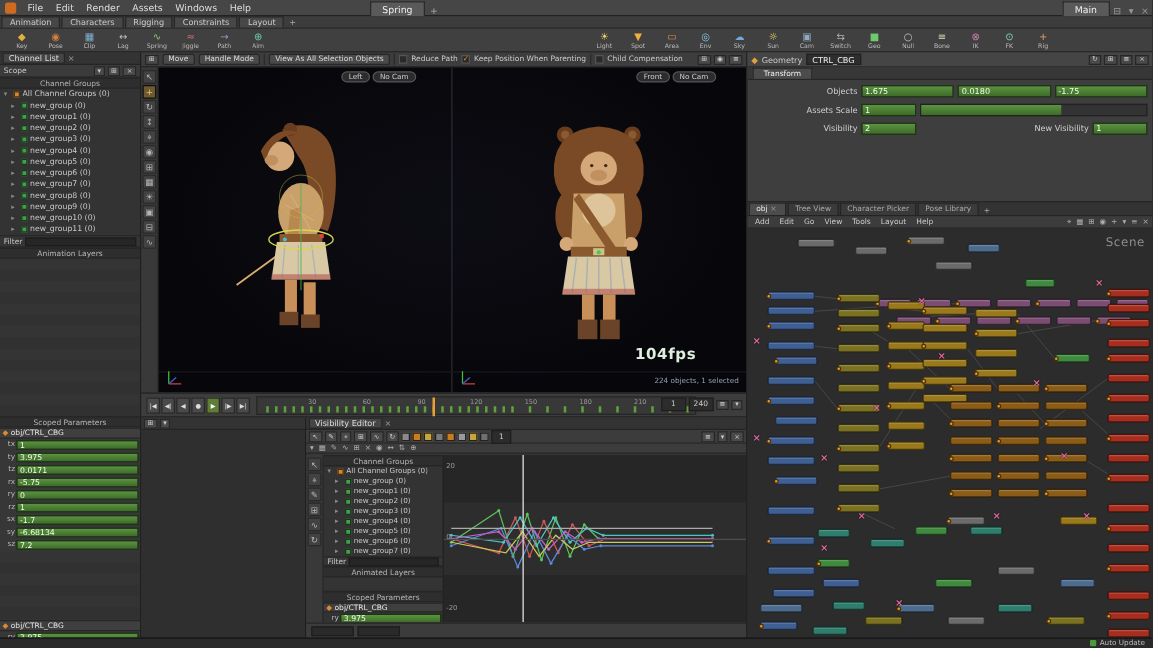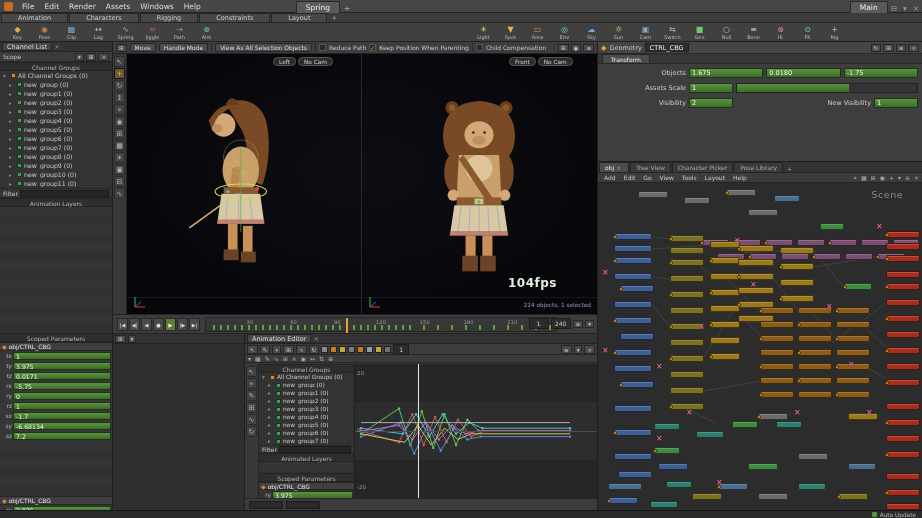--- a/index.html
+++ b/index.html
@@ -9,21 +9,21 @@
 
 #menubar{left:0;top:0;width:922px;height:13px;background:#464646;border-bottom:1px solid #222;display:flex;align-items:center;font-size:7.5px}
 #app-icon{width:9px;height:9px;background:#d06a1e;border-radius:2px;margin:0 4px;flex:0 0 auto}
 .menu-item{padding:0 5px;color:#ddd}
 #desk-tabs{display:flex;align-items:flex-end;margin-left:90px;height:13px}
 .desk-tab{background:#5a5a5a;border:1px solid #2a2a2a;border-bottom:none;padding:0 9px;height:12px;line-height:12px;color:#eee}
 .tab-add{padding:0 4px;color:#aaa}
 #menubar-right{margin-left:auto;display:flex;align-items:flex-end;height:13px}
 .mb-icon{padding:0 3px;color:#999}
 #shelftabs{left:0;top:13px;width:922px;height:10px;background:#3c3c3c;border-bottom:1px solid #262626;display:flex;align-items:flex-end;font-size:6.5px}
-.shelf-tab{background:#474747;border:1px solid #262626;border-bottom:none;height:9px;line-height:9px;padding:0 16px;color:#ccc;margin-left:1px}
+.shelf-tab{background:#474747;border:1px solid #262626;border-bottom:none;height:9px;line-height:9px;padding:0 6px;color:#ccc;margin-left:1px}
 #shelftools{left:0;top:23px;width:922px;height:19px;background:#404040;border-bottom:1px solid #222;overflow:hidden}
 #shelf-g1{position:absolute;left:4px;top:0;display:flex}
 #shelf-g2{position:absolute;left:470px;top:0;display:flex}
 .tool{width:27px;height:19px;display:flex;flex-direction:column;align-items:center;justify-content:center}
 .ticon{font-size:8px;line-height:9px}
 .tlabel{font-size:5px;color:#bbb;line-height:6px;white-space:nowrap;overflow:hidden;max-width:26px}
 
 #left-panel{left:0;top:42px;width:113px;height:468px;background:#373737;border-right:1px solid #1f1f1f}
 .pane-tabrow{height:10px;background:#333;border-bottom:1px solid #242424;display:flex;align-items:center;font-size:6.5px;color:#ddd}
 .pane-tab{background:#454545;border:1px solid #252525;padding:0 4px;height:9px;line-height:8px;margin-left:2px;white-space:nowrap}
@@ -108,21 +108,21 @@
 
 #network{left:597px;top:162px;width:325px;height:348px;background:#303030;border-left:1px solid #1f1f1f}
 #net-tabs{height:11px;background:#333;border-bottom:1px solid #242424;display:flex;align-items:flex-end;font-size:6px;overflow:hidden}
 .ntab{background:#3a3a3a;border:1px solid #252525;border-bottom:none;height:10px;line-height:9px;padding:0 5px;color:#aaa;margin-left:1px;white-space:nowrap}
 .ntab.active{background:#4c4c4c;color:#eee}
 #net-menus{height:10px;background:#3c3c3c;border-bottom:1px solid #242424;display:flex;align-items:center;font-size:6px;color:#ccc;padding:0 2px}
 .nmenu{padding:0 4px}
 #net-micons{margin-left:auto;display:flex;gap:2px}
 .nicon{color:#b0b0b0;font-size:6px;padding:0 1px}
 #net-canvas{position:absolute;left:0;top:21px;width:325px;height:327px;background:#2c2c2c;overflow:hidden}
-#scene-label{position:absolute;right:20px;top:6px;color:#8d8d8d;font-size:9.5px;letter-spacing:.5px}
+#scene-label{position:absolute;right:7px;top:6px;color:#8d8d8d;font-size:9.5px;letter-spacing:.5px}
 .node{position:absolute;height:7px;border-radius:2px;border:1px solid rgba(0,0,0,.55);box-shadow:inset 0 1px 0 rgba(255,255,255,.18)}
 .node i{position:absolute;left:-2px;top:1px;width:4px;height:4px;border-radius:50%;background:#e89c2c;border:1px solid #4a3008}
 .xmark{position:absolute;color:#e2699f;font-size:8px;font-weight:bold;text-shadow:0 0 1px #000;line-height:7px}
 
 #footer{left:0;top:510px;width:922px;height:8px;background:#2a2a2a;border-top:1px solid #151515;display:flex;align-items:center;justify-content:flex-end;gap:3px;padding:0 6px;font-size:5.8px;color:#bbb}
 #footer-dot{width:5px;height:5px;border-radius:1px}
 svg{display:block}
 </style>
 </head>
 <body>
@@ -596,21 +596,21 @@
     <span id="pane-a-icons" style="display:flex;gap:2px;padding-left:2px">
         <span class="mini-btn">⊞</span>
         <span class="mini-btn">▾</span>
       </span>
   </div>
   <div class="stripes" style="height:165px;background:#2f2f2f"></div>
 </div>
 
 <div class="abs" id="anim">
   <div class="pane-tabrow">
-    <span class="pane-tab">Animation Editor</span>
+    <span class="pane-tab">Visibility Editor</span>
     <span class="pane-x">×</span>
   </div>
   <div class="tbar" id="anim-tb1">
       <span class="mini-btn">↖</span>
       <span class="mini-btn">✎</span>
       <span class="mini-btn">⌖</span>
       <span class="mini-btn">⊞</span>
       <span class="mini-btn">∿</span>
       <span class="mini-btn">↻</span>
       <span class="ksq" style="background: rgb(138, 138, 138);"></span>

